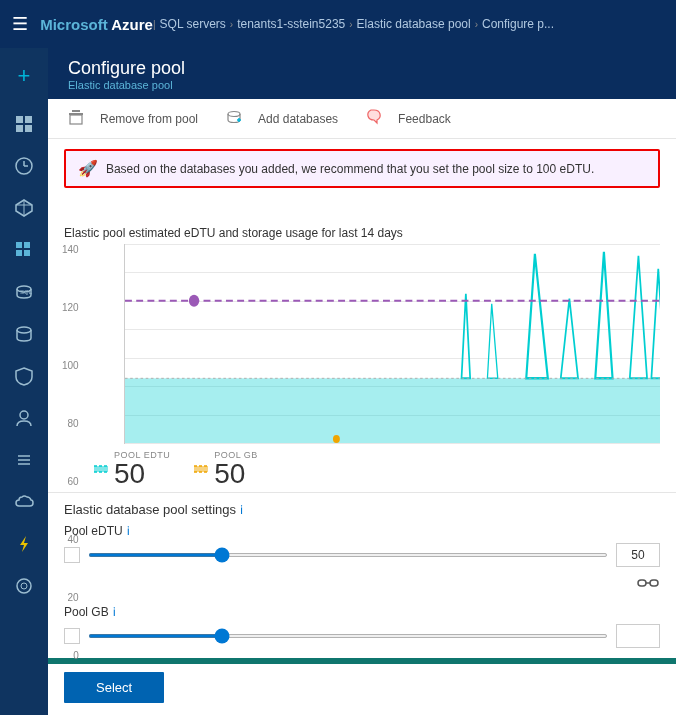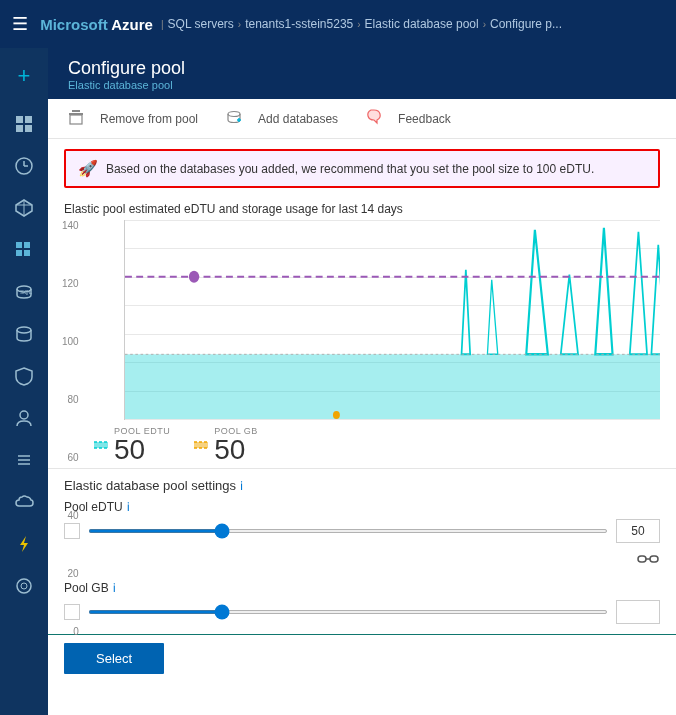--- a/index.html
+++ b/index.html
@@ -12,21 +12,20 @@
       height: 48px;
       display: flex;
       align-items: center;
       padding: 0 12px;
       flex-shrink: 0;
     }
     .top-bar-logo {
       font-size: 15px;
       font-weight: 600;
       color: #5bb4d8;
-      margin-right: 8px;
       white-space: nowrap;
     }
     .top-bar-logo span { color: white; }
     .breadcrumb {
       display: flex;
       align-items: center;
       color: #ccc;
       font-size: 12px;
       gap: 4px;
     }
@@ -122,20 +121,21 @@
       align-items: center;
       gap: 8px;
       font-size: 12px;
       color: #333;
     }
     .rocket-icon { color: #8a2be2; font-size: 16px; }
 
     
     .chart-section {
       padding: 4px 16px 0 16px;
+      margin-top: 24px;
     }
     .chart-title {
       font-size: 12px;
       color: #333;
       margin-bottom: 4px;
     }
     .chart-container {
       position: relative;
       height: 200px;
       border-left: 1px solid #ccc;
@@ -263,21 +263,21 @@
       color: #555;
       cursor: pointer;
       align-self: flex-end;
       margin-bottom: 2px;
     }
 
     
     .footer-bar {
       padding: 8px 16px;
       background: white;
-      border-top: 1px solid #0f766e;
+      border-top: 6px solid #0f766e;
       flex-shrink: 0;
     }
     .select-btn {
       background: #0063b1;
       color: white;
       border: none;
       padding: 8px 32px;
       font-size: 13px;
       cursor: pointer;
       border-radius: 1px;

